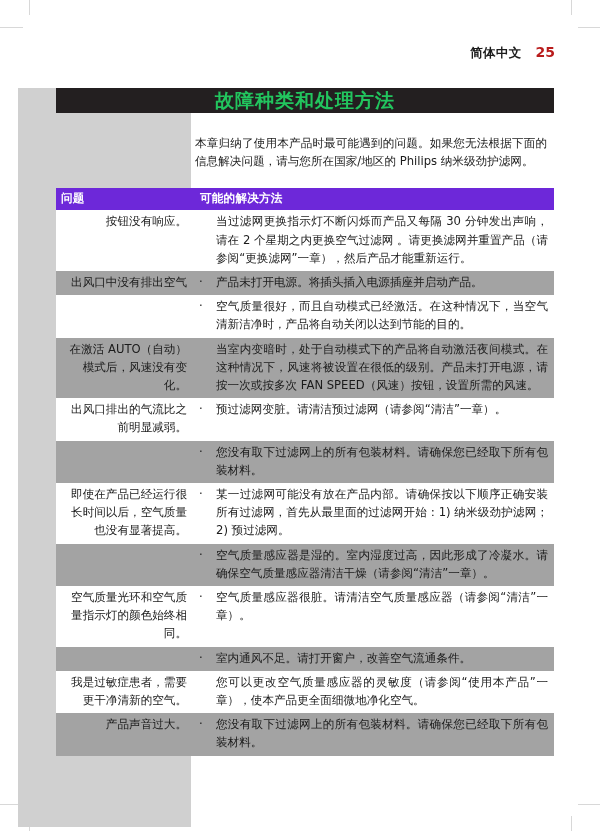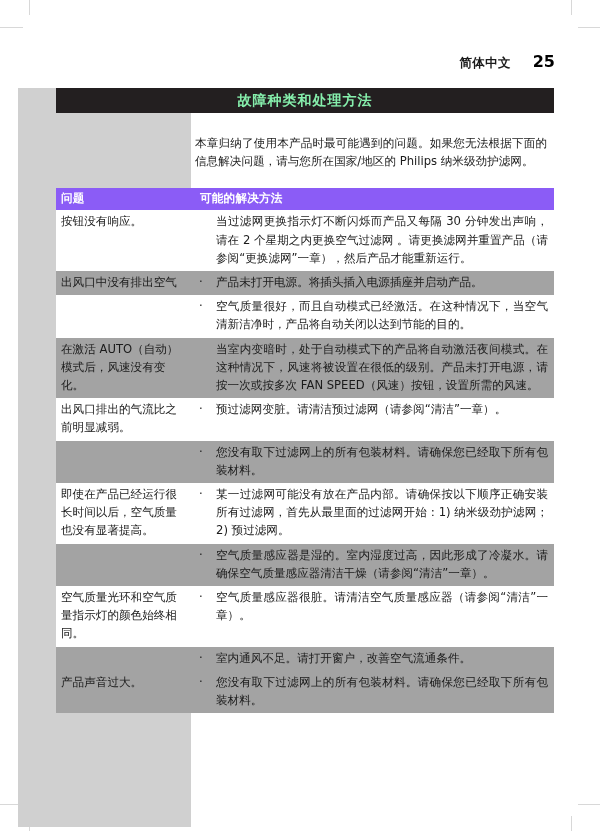--- a/index.html
+++ b/index.html
@@ -40,58 +40,58 @@
     top: 88px;
     width: 173px;
     height: 739px;
     background: #d0d0d0;
   }
 
   
   .page-header {
     position: absolute;
     right: 45px;
-    top: 52px;
+    top: 44px;
     display: flex;
     align-items: baseline;
-    gap: 22px;
+    gap: 14px;
     text-align: right;
   }
   .page-header .lang {
     font-size: 12.5px;
     font-weight: bold;
     color: #1b1b1b;
     letter-spacing: .3px;
   }
   .page-header .pageno {
-    font-size: 16px;
+    font-size: 14px;
     font-weight: bold;
-    color: #000000;
+    color: #b91c1c;
   }
 
   
   .content {
     position: absolute;
     left: 56px;
     top: 88px;
     width: 498px;
   }
 
   
   .title-banner {
     background: #231f20;
     height: 25px;
     display: flex;
     align-items: center;
     justify-content: center;
     margin-bottom: 0;
   }
   .title-banner .title-text {
-    color: #86efac;
-    font-size: 14px;
+    color: #22c55e;
+    font-size: 19px;
     font-weight: bold;
     letter-spacing: 1px;
     font-family: Liberation Mono, monospace;
   }
 
   
   .intro {
     margin-top: 21px;
     margin-left: 139px;
     width: 352px;
@@ -105,39 +105,39 @@
   .tbl {
     margin-top: 18px;
     width: 498px;
     border-collapse: collapse;
     table-layout: fixed;
   }
   .tbl col.c1 { width: 139px; }
   .tbl col.c2 { width: 359px; }
 
   .tbl thead th {
-    background: #8b5cf6;
+    background: #6d28d9;
     color: #ffffff;
     font-size: 11.6px;
     font-weight: bold;
     text-align: left;
     padding: 3px 0 4px 5px;
     letter-spacing: .2px;
     height: 14px;
     vertical-align: middle;
   }
 
   .tbl td {
     vertical-align: top;
     font-size: 11.6px;
     line-height: 18.2px;
     color: #1b1b1b;
     padding: 2px 6px 4px 5px;
   }
-  .tbl td.prob { padding-right: 8px; }
+  .tbl td.prob { padding-right: 8px; text-align: right; }
   .tbl td.sol  { padding-left: 0; }
 
   
   tr.shade td { background: #a3a3a3; }
   tr.plain td { background: #ffffff; }
 
   
   .bullet-row {
     display: flex;
     align-items: flex-start;
@@ -275,20 +275,26 @@
         </tr>
         <tr class="shade">
           <td class="prob"></td>
           <td class="sol">
             <div class="bullet-row">
               <span class="bullet-mark">·</span>
               <span class="bullet-body">室内通风不足。请打开窗户，改善空气流通条件。</span>
             </div>
           </td>
         </tr>
+        <tr class="plain">
+          <td class="prob"><span>我是过敏症患者，需要更干净清新的空气。</span></td>
+          <td class="sol">
+            <div class="nobullet-body">您可以更改空气质量感应器的灵敏度（请参阅“使用本产品”一章），使本产品更全面细微地净化空气。</div>
+          </td>
+        </tr>
         <tr class="shade">
           <td class="prob"><span>产品声音过大。</span></td>
           <td class="sol">
             <div class="bullet-row">
               <span class="bullet-mark">·</span>
               <span class="bullet-body">您没有取下过滤网上的所有包装材料。请确保您已经取下所有包装材料。</span>
             </div>
           </td>
         </tr>
       </tbody>

